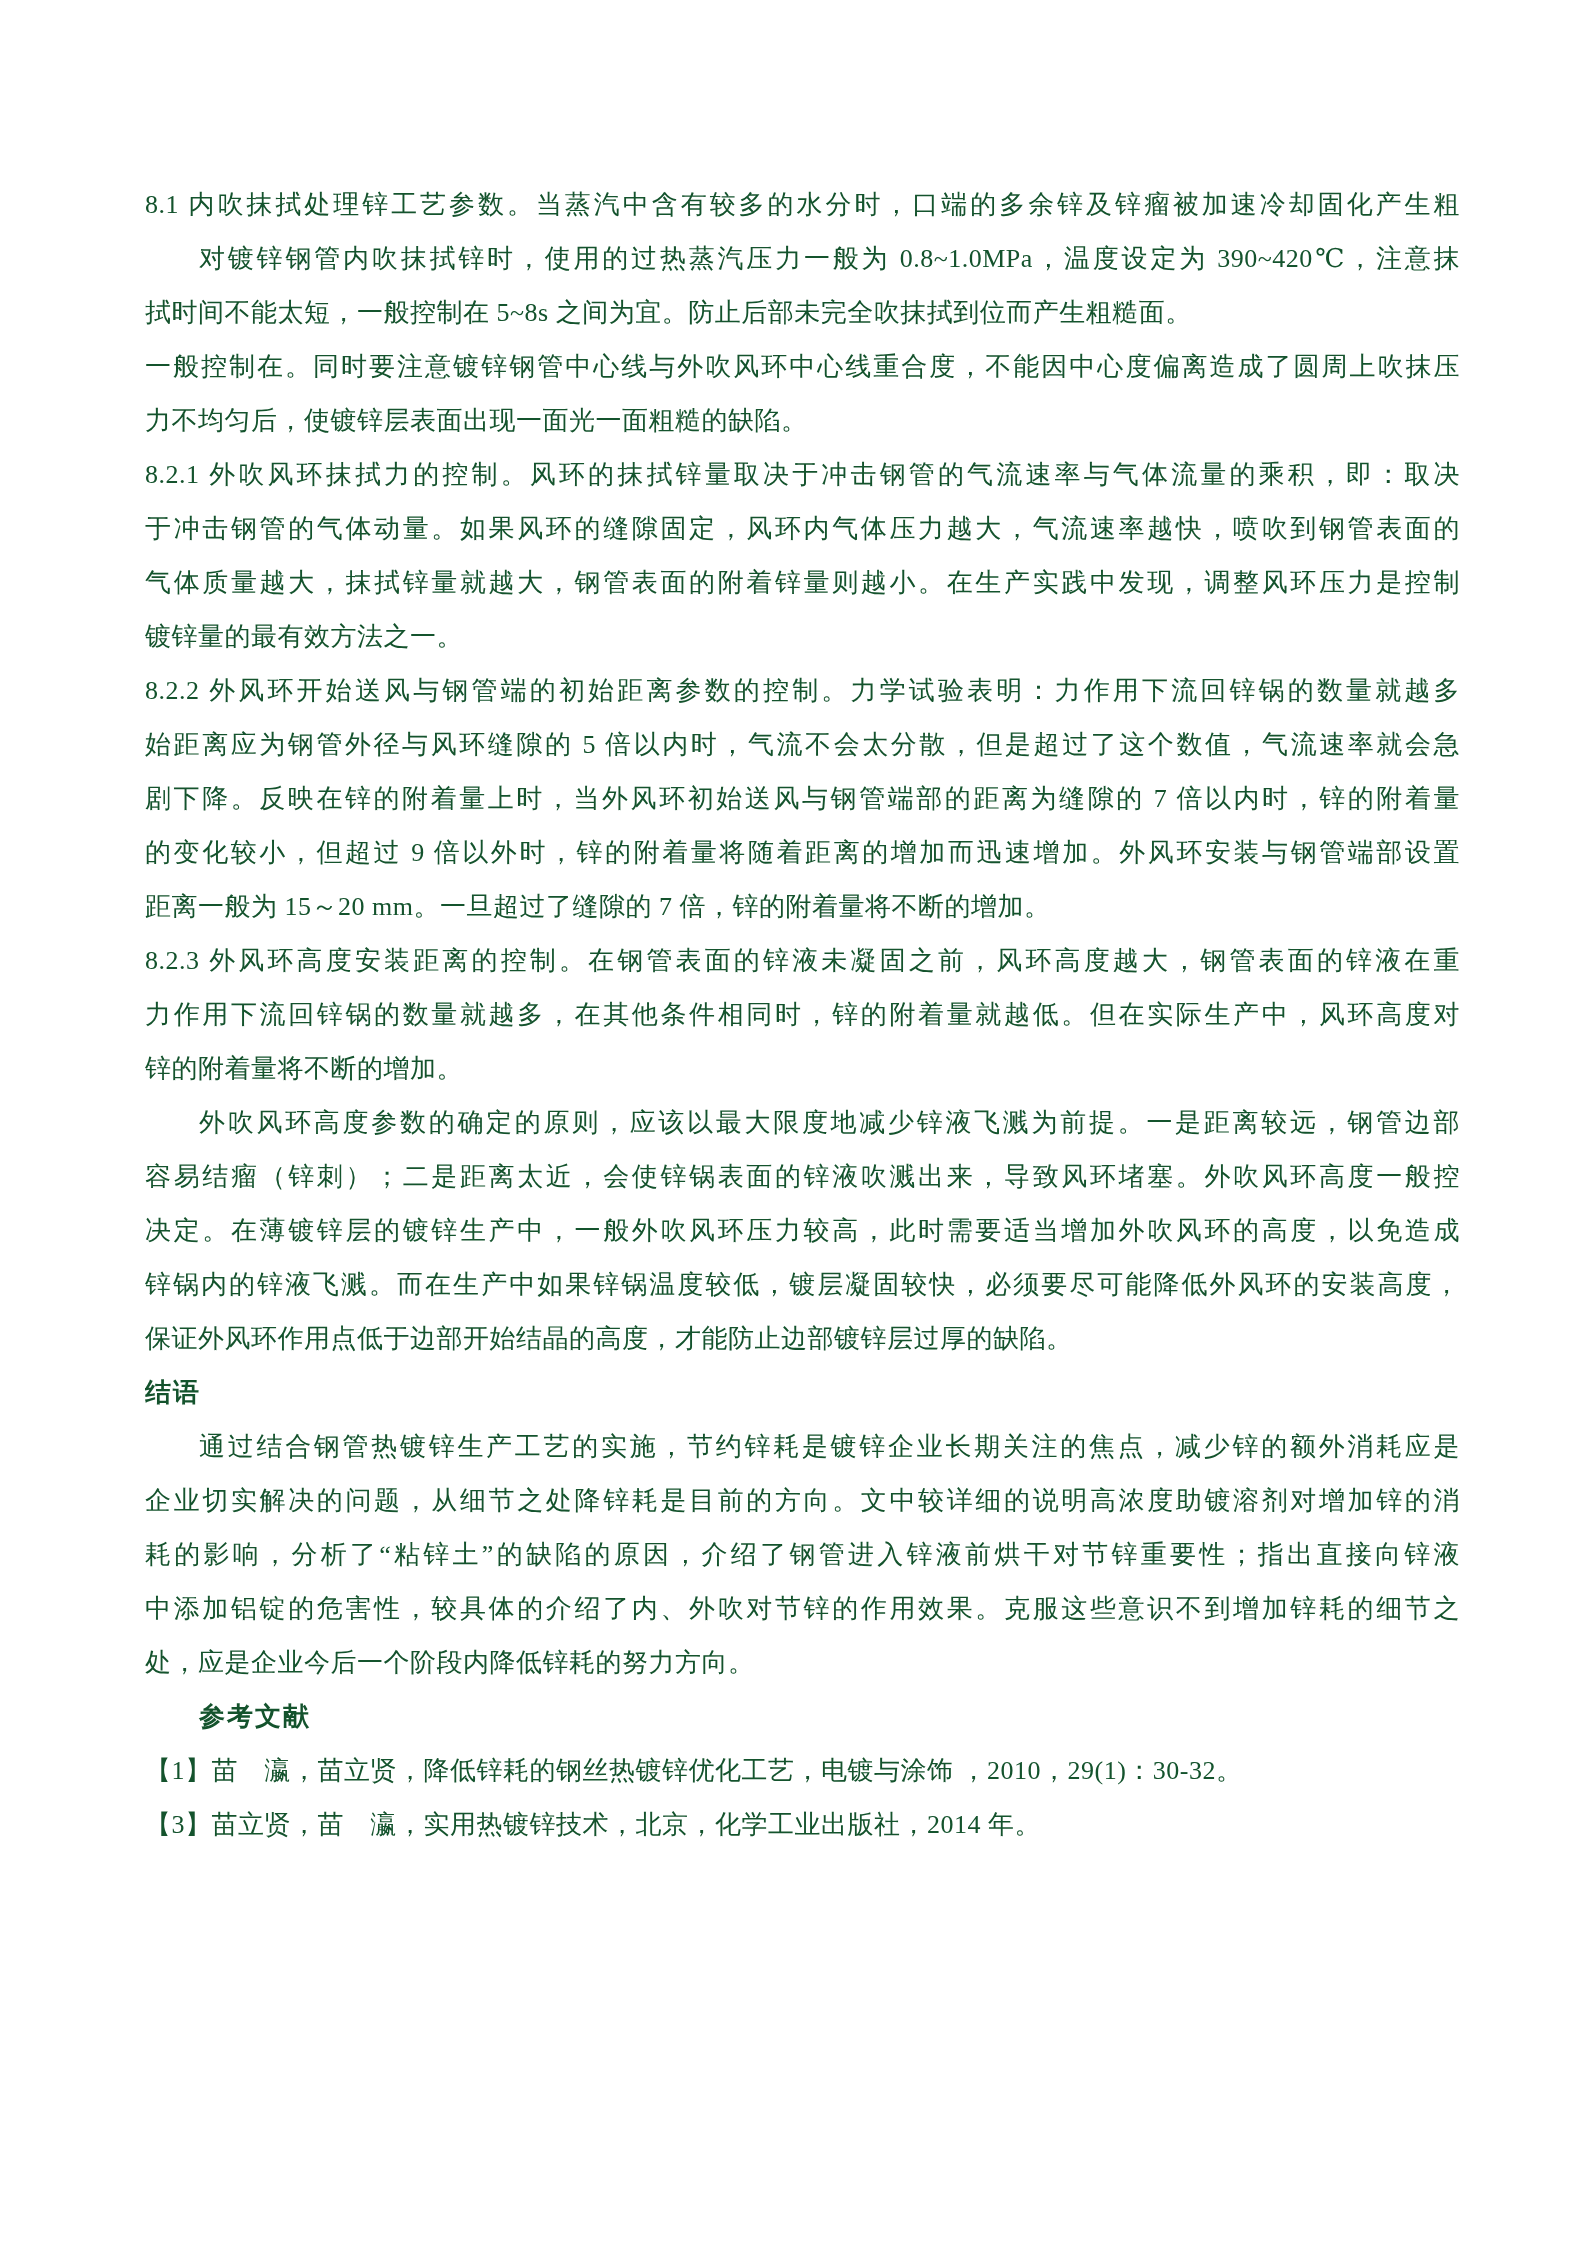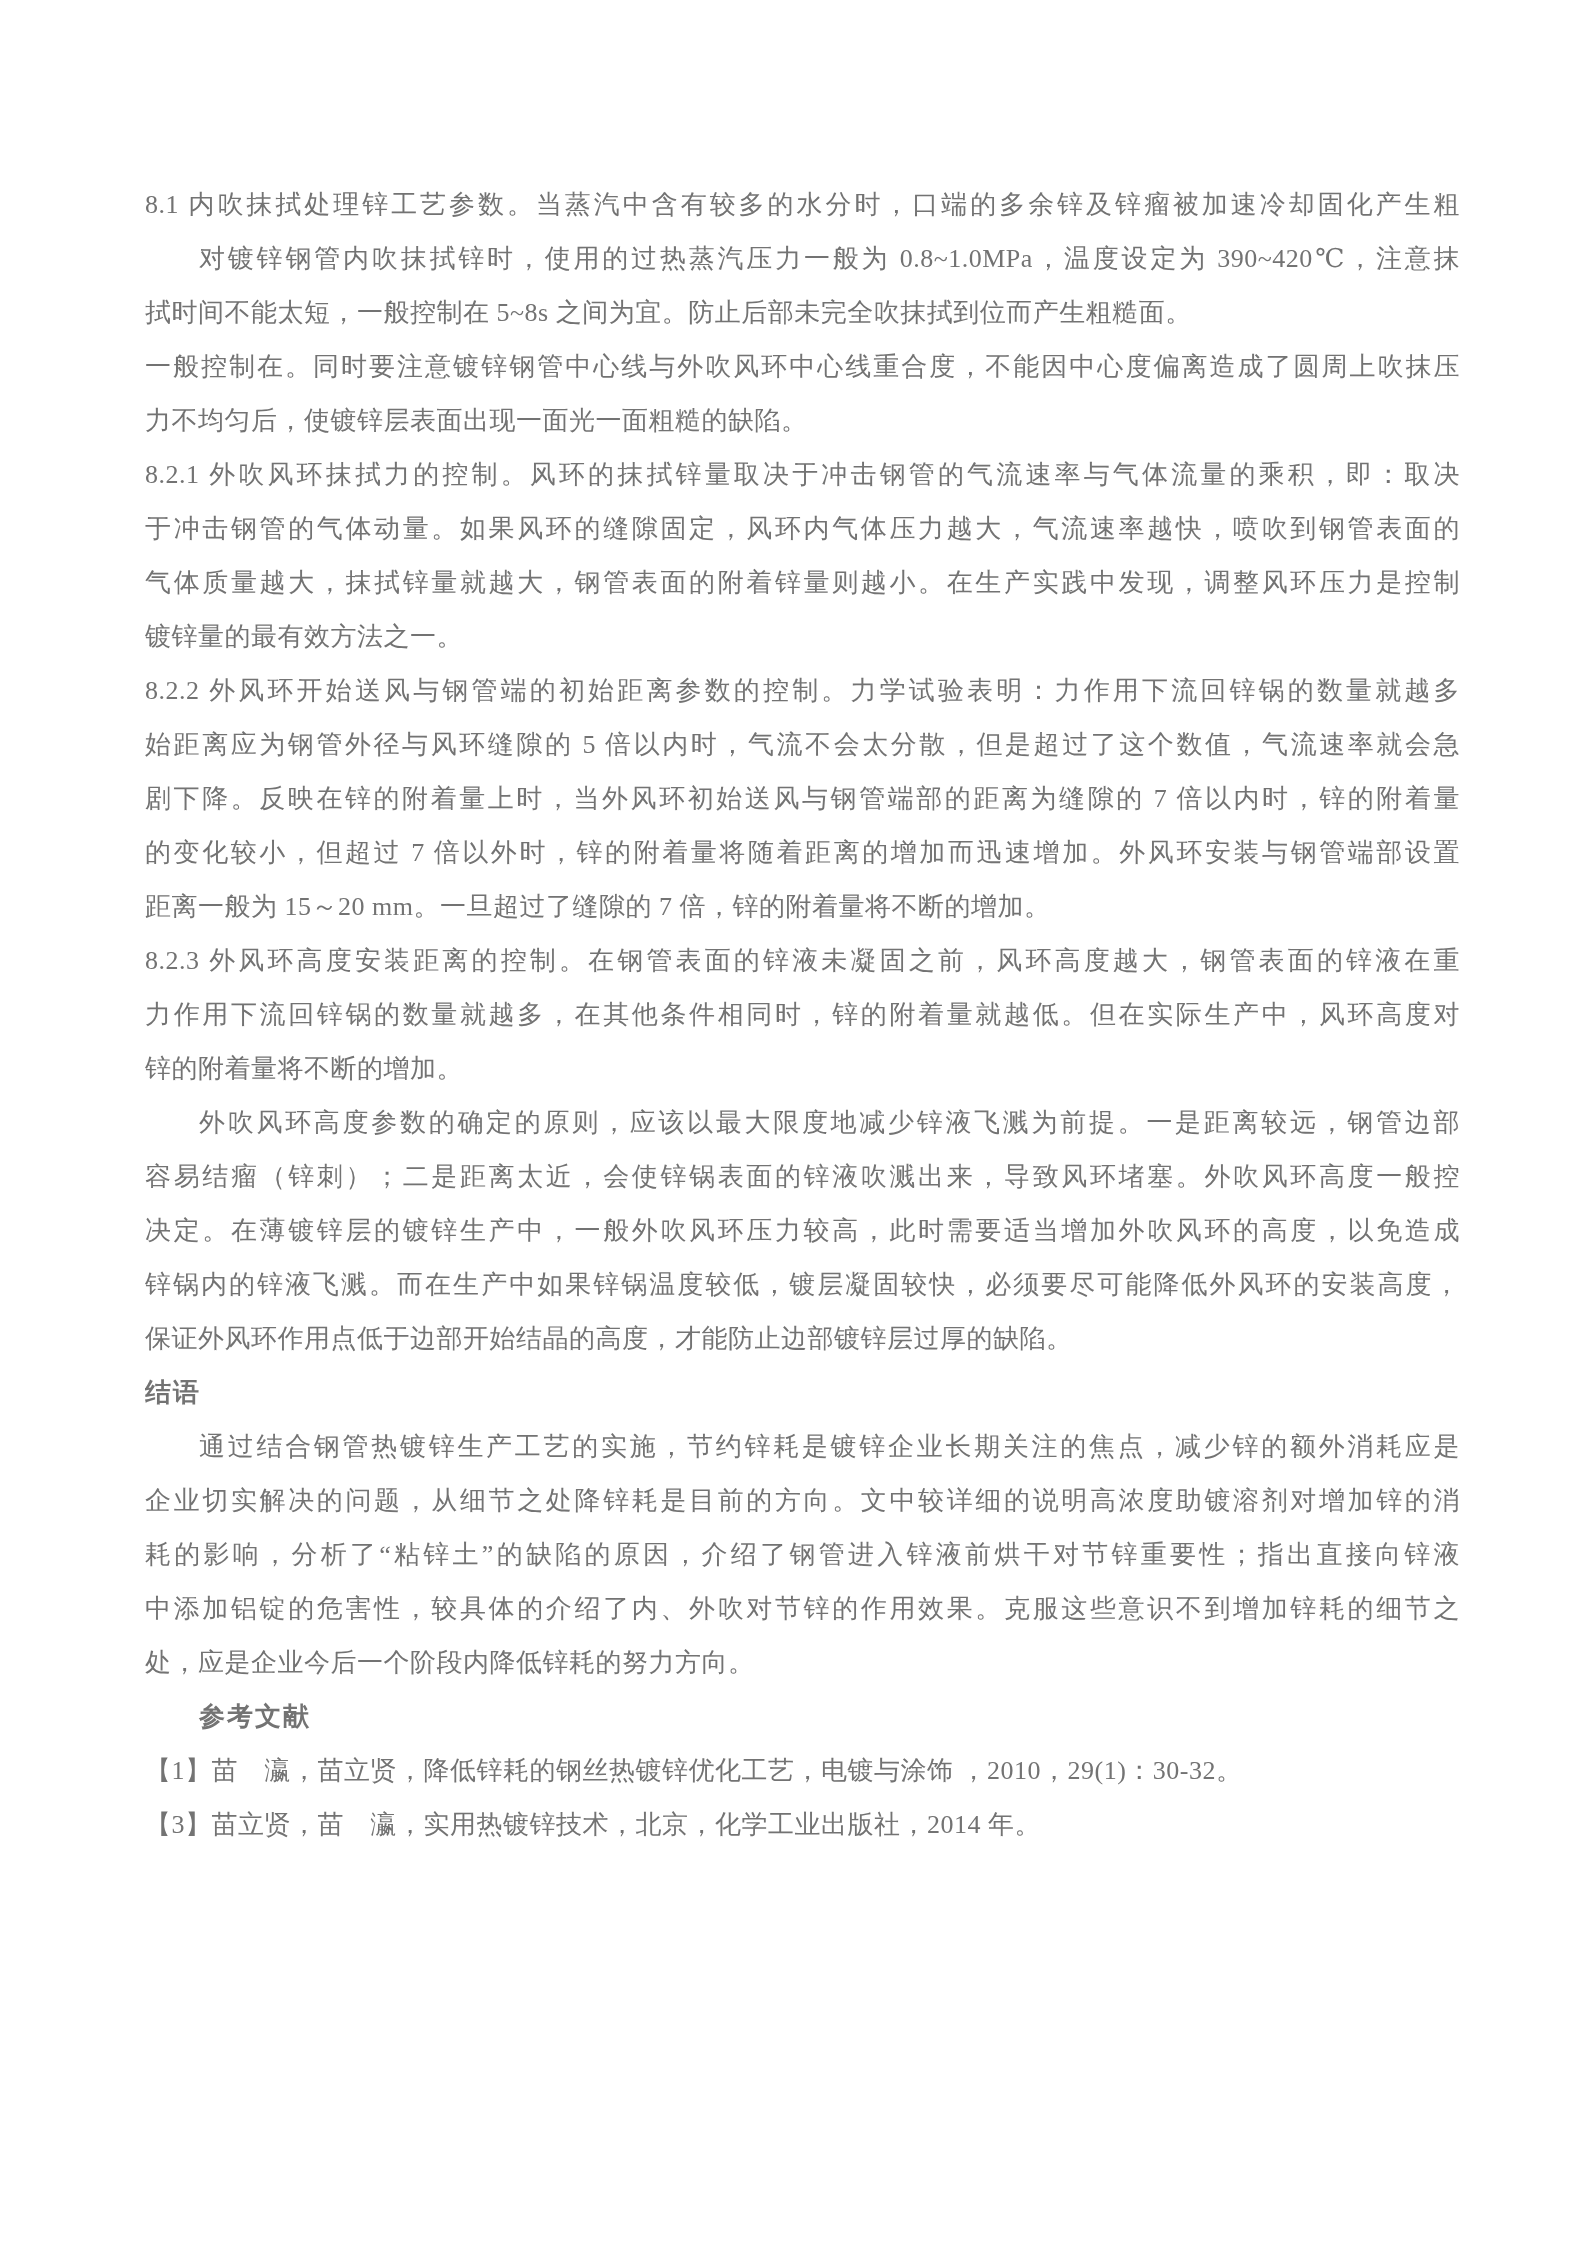--- a/index.html
+++ b/index.html
@@ -4,21 +4,21 @@
 <style>
   * { margin: 0; padding: 0; box-sizing: border-box; }
   html, body {
     background: #ffffff;
   }
   .page {
     position: relative;
     width: 1587px;
     height: 2245px;
     background: #ffffff;
-    color: #737373;
+    color: #14532d;
     overflow: hidden;
     font-family: "Liberation Serif", "DejaVu Serif", serif;
   }
   .textblock {
     position: absolute;
     left: 145px;
     top: 178px;
     width: 1315px;
   }
   .line {
@@ -54,21 +54,21 @@
       <div class="line">拭时间不能太短，一般控制在 5~8s 之间为宜。防止后部未完全吹抹拭到位而产生粗糙面。</div>
       <div class="line justify">一般控制在。同时要注意镀锌钢管中心线与外吹风环中心线重合度，不能因中心度偏离造成了圆周上吹抹压</div>
       <div class="line">力不均匀后，使镀锌层表面出现一面光一面粗糙的缺陷。</div>
       <div class="line justify">8.2.1 外吹风环抹拭力的控制。风环的抹拭锌量取决于冲击钢管的气流速率与气体流量的乘积，即：取决</div>
       <div class="line justify">于冲击钢管的气体动量。如果风环的缝隙固定，风环内气体压力越大，气流速率越快，喷吹到钢管表面的</div>
       <div class="line justify">气体质量越大，抹拭锌量就越大，钢管表面的附着锌量则越小。在生产实践中发现，调整风环压力是控制</div>
       <div class="line">镀锌量的最有效方法之一。</div>
       <div class="line justify">8.2.2 外风环开始送风与钢管端的初始距离参数的控制。力学试验表明：力作用下流回锌锅的数量就越多</div>
       <div class="line justify">始距离应为钢管外径与风环缝隙的 5 倍以内时，气流不会太分散，但是超过了这个数值，气流速率就会急</div>
       <div class="line justify">剧下降。反映在锌的附着量上时，当外风环初始送风与钢管端部的距离为缝隙的 7 倍以内时，锌的附着量</div>
-      <div class="line justify">的变化较小，但超过 7 倍以外时，锌的附着量将随着距离的增加而迅速增加。外风环安装与钢管端部设置</div>
+      <div class="line justify">的变化较小，但超过 9 倍以外时，锌的附着量将随着距离的增加而迅速增加。外风环安装与钢管端部设置</div>
       <div class="line">距离一般为 15～20 mm。一旦超过了缝隙的 7 倍，锌的附着量将不断的增加。</div>
       <div class="line justify">8.2.3 外风环高度安装距离的控制。在钢管表面的锌液未凝固之前，风环高度越大，钢管表面的锌液在重</div>
       <div class="line justify">力作用下流回锌锅的数量就越多，在其他条件相同时，锌的附着量就越低。但在实际生产中，风环高度对</div>
       <div class="line">锌的附着量将不断的增加。</div>
       <div class="line indent justify">外吹风环高度参数的确定的原则，应该以最大限度地减少锌液飞溅为前提。一是距离较远，钢管边部</div>
       <div class="line justify">容易结瘤（锌刺）；二是距离太近，会使锌锅表面的锌液吹溅出来，导致风环堵塞。外吹风环高度一般控</div>
       <div class="line justify">决定。在薄镀锌层的镀锌生产中，一般外吹风环压力较高，此时需要适当增加外吹风环的高度，以免造成</div>
       <div class="line justify">锌锅内的锌液飞溅。而在生产中如果锌锅温度较低，镀层凝固较快，必须要尽可能降低外风环的安装高度，</div>
       <div class="line">保证外风环作用点低于边部开始结晶的高度，才能防止边部镀锌层过厚的缺陷。</div>
       <div class="line bold">结语</div>

